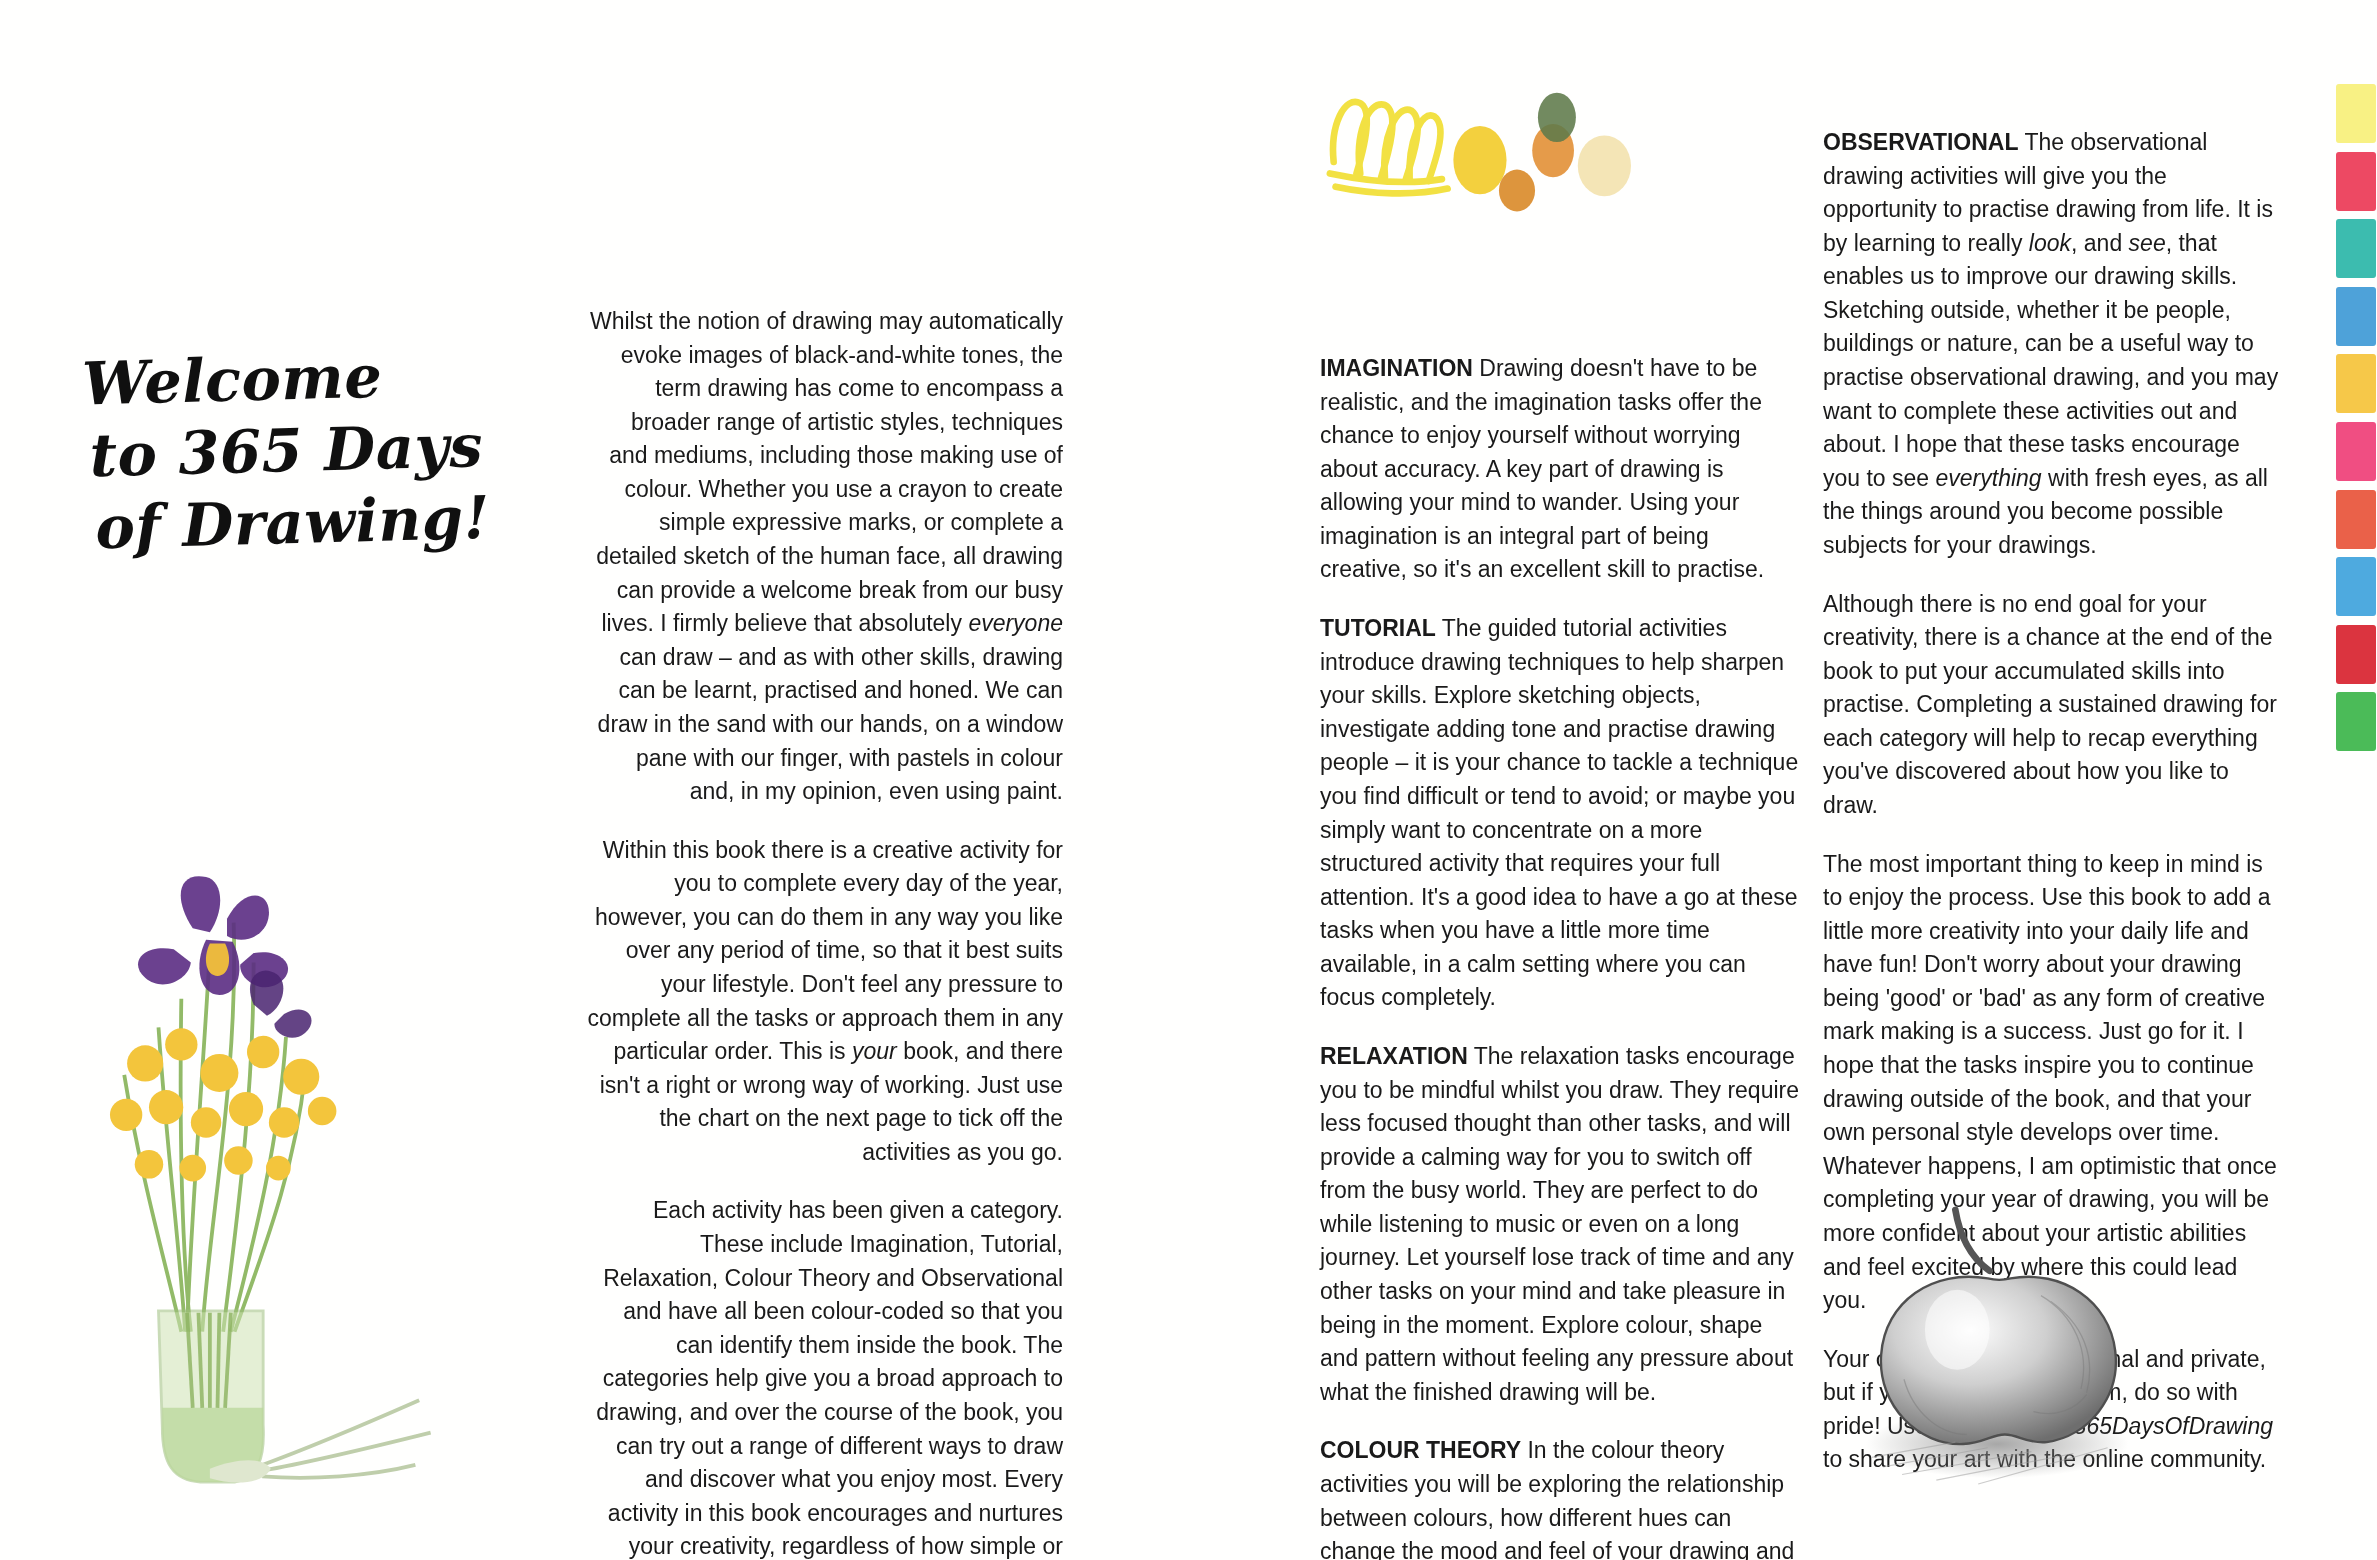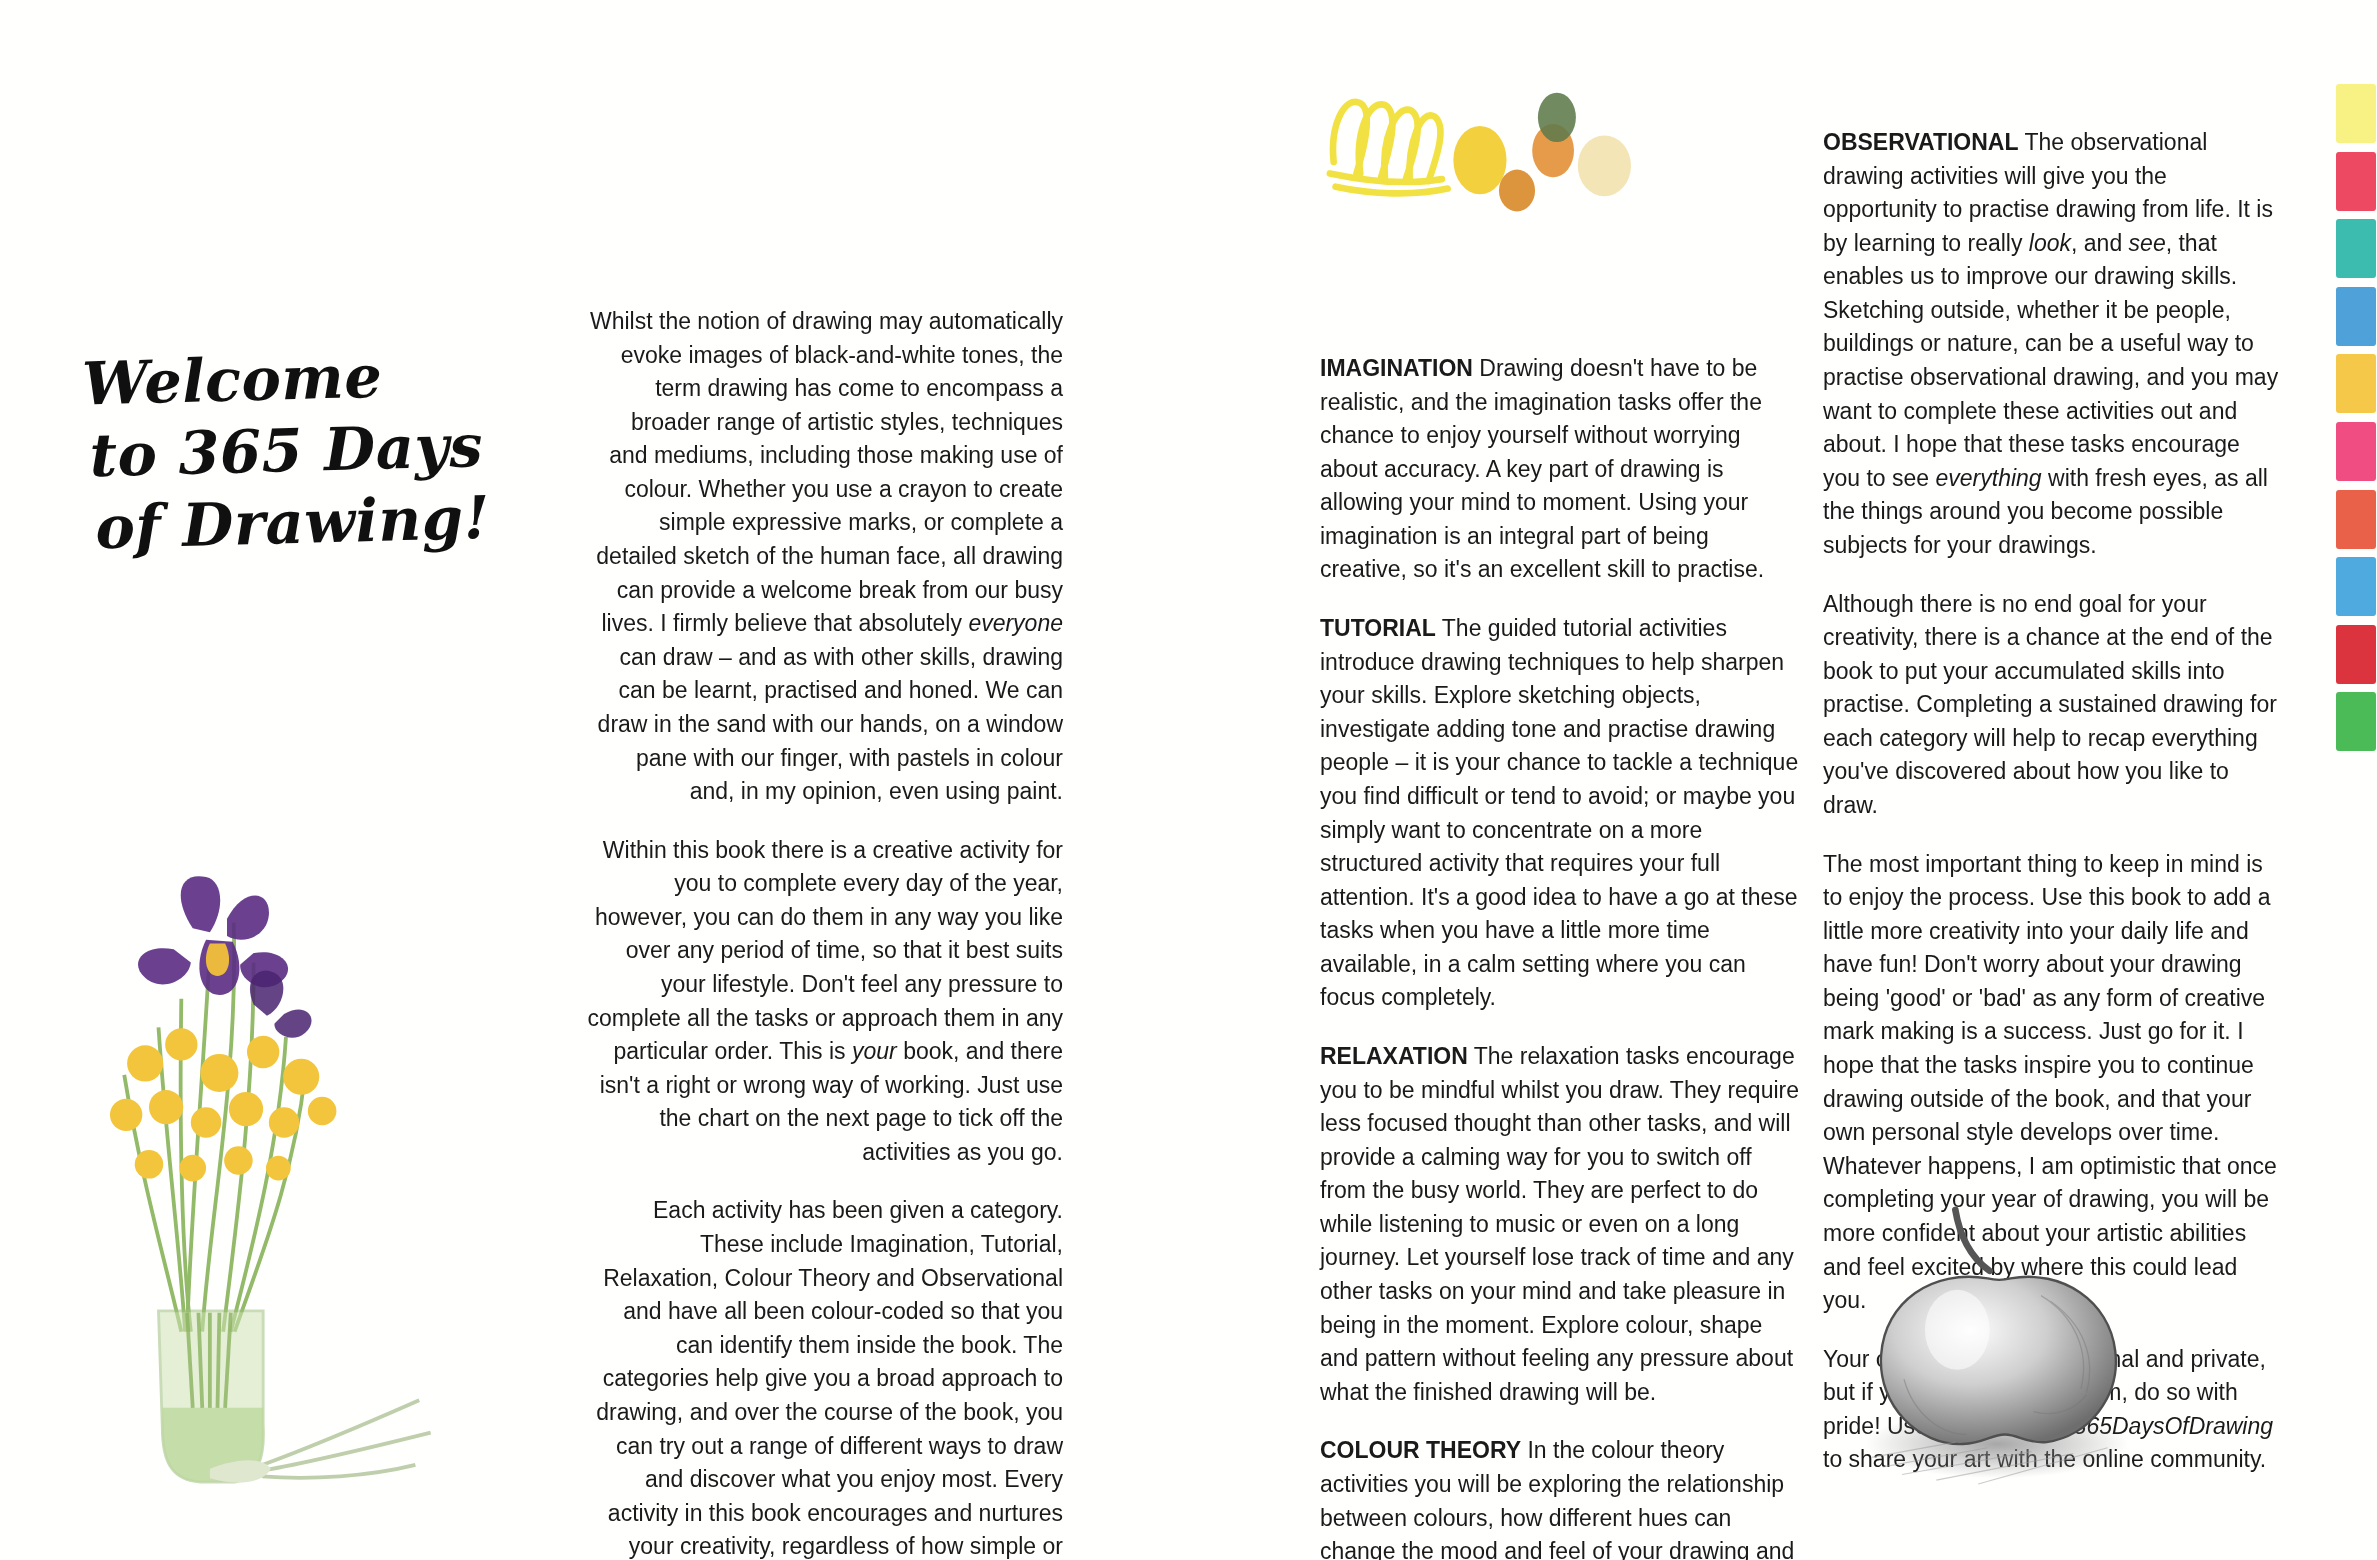--- a/index.html
+++ b/index.html
@@ -205,21 +205,21 @@
     </svg>
   </div>
 
   <div class="col col1">
     <p><span>Whilst the notion of drawing may automatically evoke images of black-and-white tones, the term drawing has come to encompass a broader range of artistic styles, techniques and mediums, including those making use of colour. Whether you use a crayon to create simple expressive marks, or complete a detailed sketch of the human face, all drawing can provide a welcome break from our busy lives. I firmly believe that absolutely </span><span class="ital">everyone</span><span> can draw – and as with other skills, drawing can be learnt, practised and honed. We can draw in the sand with our hands, on a window pane with our finger, with pastels in colour and, in my opinion, even using paint.</span></p>
     <p><span>Within this book there is a creative activity for you to complete every day of the year, however, you can do them in any way you like over any period of time, so that it best suits your lifestyle. Don't feel any pressure to complete all the tasks or approach them in any particular order. This is </span><span class="ital">your</span><span> book, and there isn't a right or wrong way of working. Just use the chart on the next page to tick off the activities as you go.</span></p>
     <p>Each activity has been given a category. These include Imagination, Tutorial, Relaxation, Colour Theory and Observational and have all been colour-coded so that you can identify them inside the book. The categories help give you a broad approach to drawing, and over the course of the book, you can try out a range of different ways to draw and discover what you enjoy most. Every activity in this book encourages and nurtures your creativity, regardless of how simple or complex they may seem. Setting time aside every day to draw will help you improve your confidence, skill level and provide a little relaxation.</p>
   </div>
 
   <div class="col col2">
-    <p><span class="cat">IMAGINATION</span><span> Drawing doesn't have to be realistic, and the imagination tasks offer the chance to enjoy yourself without worrying about accuracy. A key part of drawing is allowing your mind to moment. Using your imagination is an integral part of being creative, so it's an excellent skill to practise.</span></p>
+    <p><span class="cat">IMAGINATION</span><span> Drawing doesn't have to be realistic, and the imagination tasks offer the chance to enjoy yourself without worrying about accuracy. A key part of drawing is allowing your mind to wander. Using your imagination is an integral part of being creative, so it's an excellent skill to practise.</span></p>
     <p><span class="cat">TUTORIAL</span><span> The guided tutorial activities introduce drawing techniques to help sharpen your skills. Explore sketching objects, investigate adding tone and practise drawing people – it is your chance to tackle a technique you find difficult or tend to avoid; or maybe you simply want to concentrate on a more structured activity that requires your full attention. It's a good idea to have a go at these tasks when you have a little more time available, in a calm setting where you can focus completely.</span></p>
     <p><span class="cat">RELAXATION</span><span> The relaxation tasks encourage you to be mindful whilst you draw. They require less focused thought than other tasks, and will provide a calming way for you to switch off from the busy world. They are perfect to do while listening to music or even on a long journey. Let yourself lose track of time and any other tasks on your mind and take pleasure in being in the moment. Explore colour, shape and pattern without feeling any pressure about what the finished drawing will be.</span></p>
     <p><span class="cat">COLOUR THEORY</span><span> In the colour theory activities you will be exploring the relationship between colours, how different hues can change the mood and feel of your drawing and which colours you personally enjoy working with. Applying colour to your drawings can feel overwhelming at times so these activities are designed to help simplify the challenge and to help you understand the way colour works.</span></p>
   </div>
 
   <div class="col col3">
     <p><span class="cat">OBSERVATIONAL</span><span> The observational drawing activities will give you the opportunity to practise drawing from life. It is by learning to really </span><span class="ital">look</span><span>, and </span><span class="ital">see</span><span>, that enables us to improve our drawing skills. Sketching outside, whether it be people, buildings or nature, can be a useful way to practise observational drawing, and you may want to complete these activities out and about. I hope that these tasks encourage you to see </span><span class="ital">everything</span><span> with fresh eyes, as all the things around you become possible subjects for your drawings.</span></p>
     <p>Although there is no end goal for your creativity, there is a chance at the end of the book to put your accumulated skills into practise. Completing a sustained drawing for each category will help to recap everything you've discovered about how you like to draw.</p>
     <p>The most important thing to keep in mind is to enjoy the process. Use this book to add a little more creativity into your daily life and have fun! Don't worry about your drawing being 'good' or 'bad' as any form of creative mark making is a success. Just go for it. I hope that the tasks inspire you to continue drawing outside of the book, and that your own personal style develops over time. Whatever happens, I am optimistic that once completing your year of drawing, you will be more confident about your artistic abilities and feel excited by where this could lead you.</p>
     <p><span>Your creations can be personal and private, but if you'd like to share them, do so with pride! Use the hashtag </span><span class="hashtag">#365DaysOfDrawing</span><span> to share your art with the online community.</span></p>

